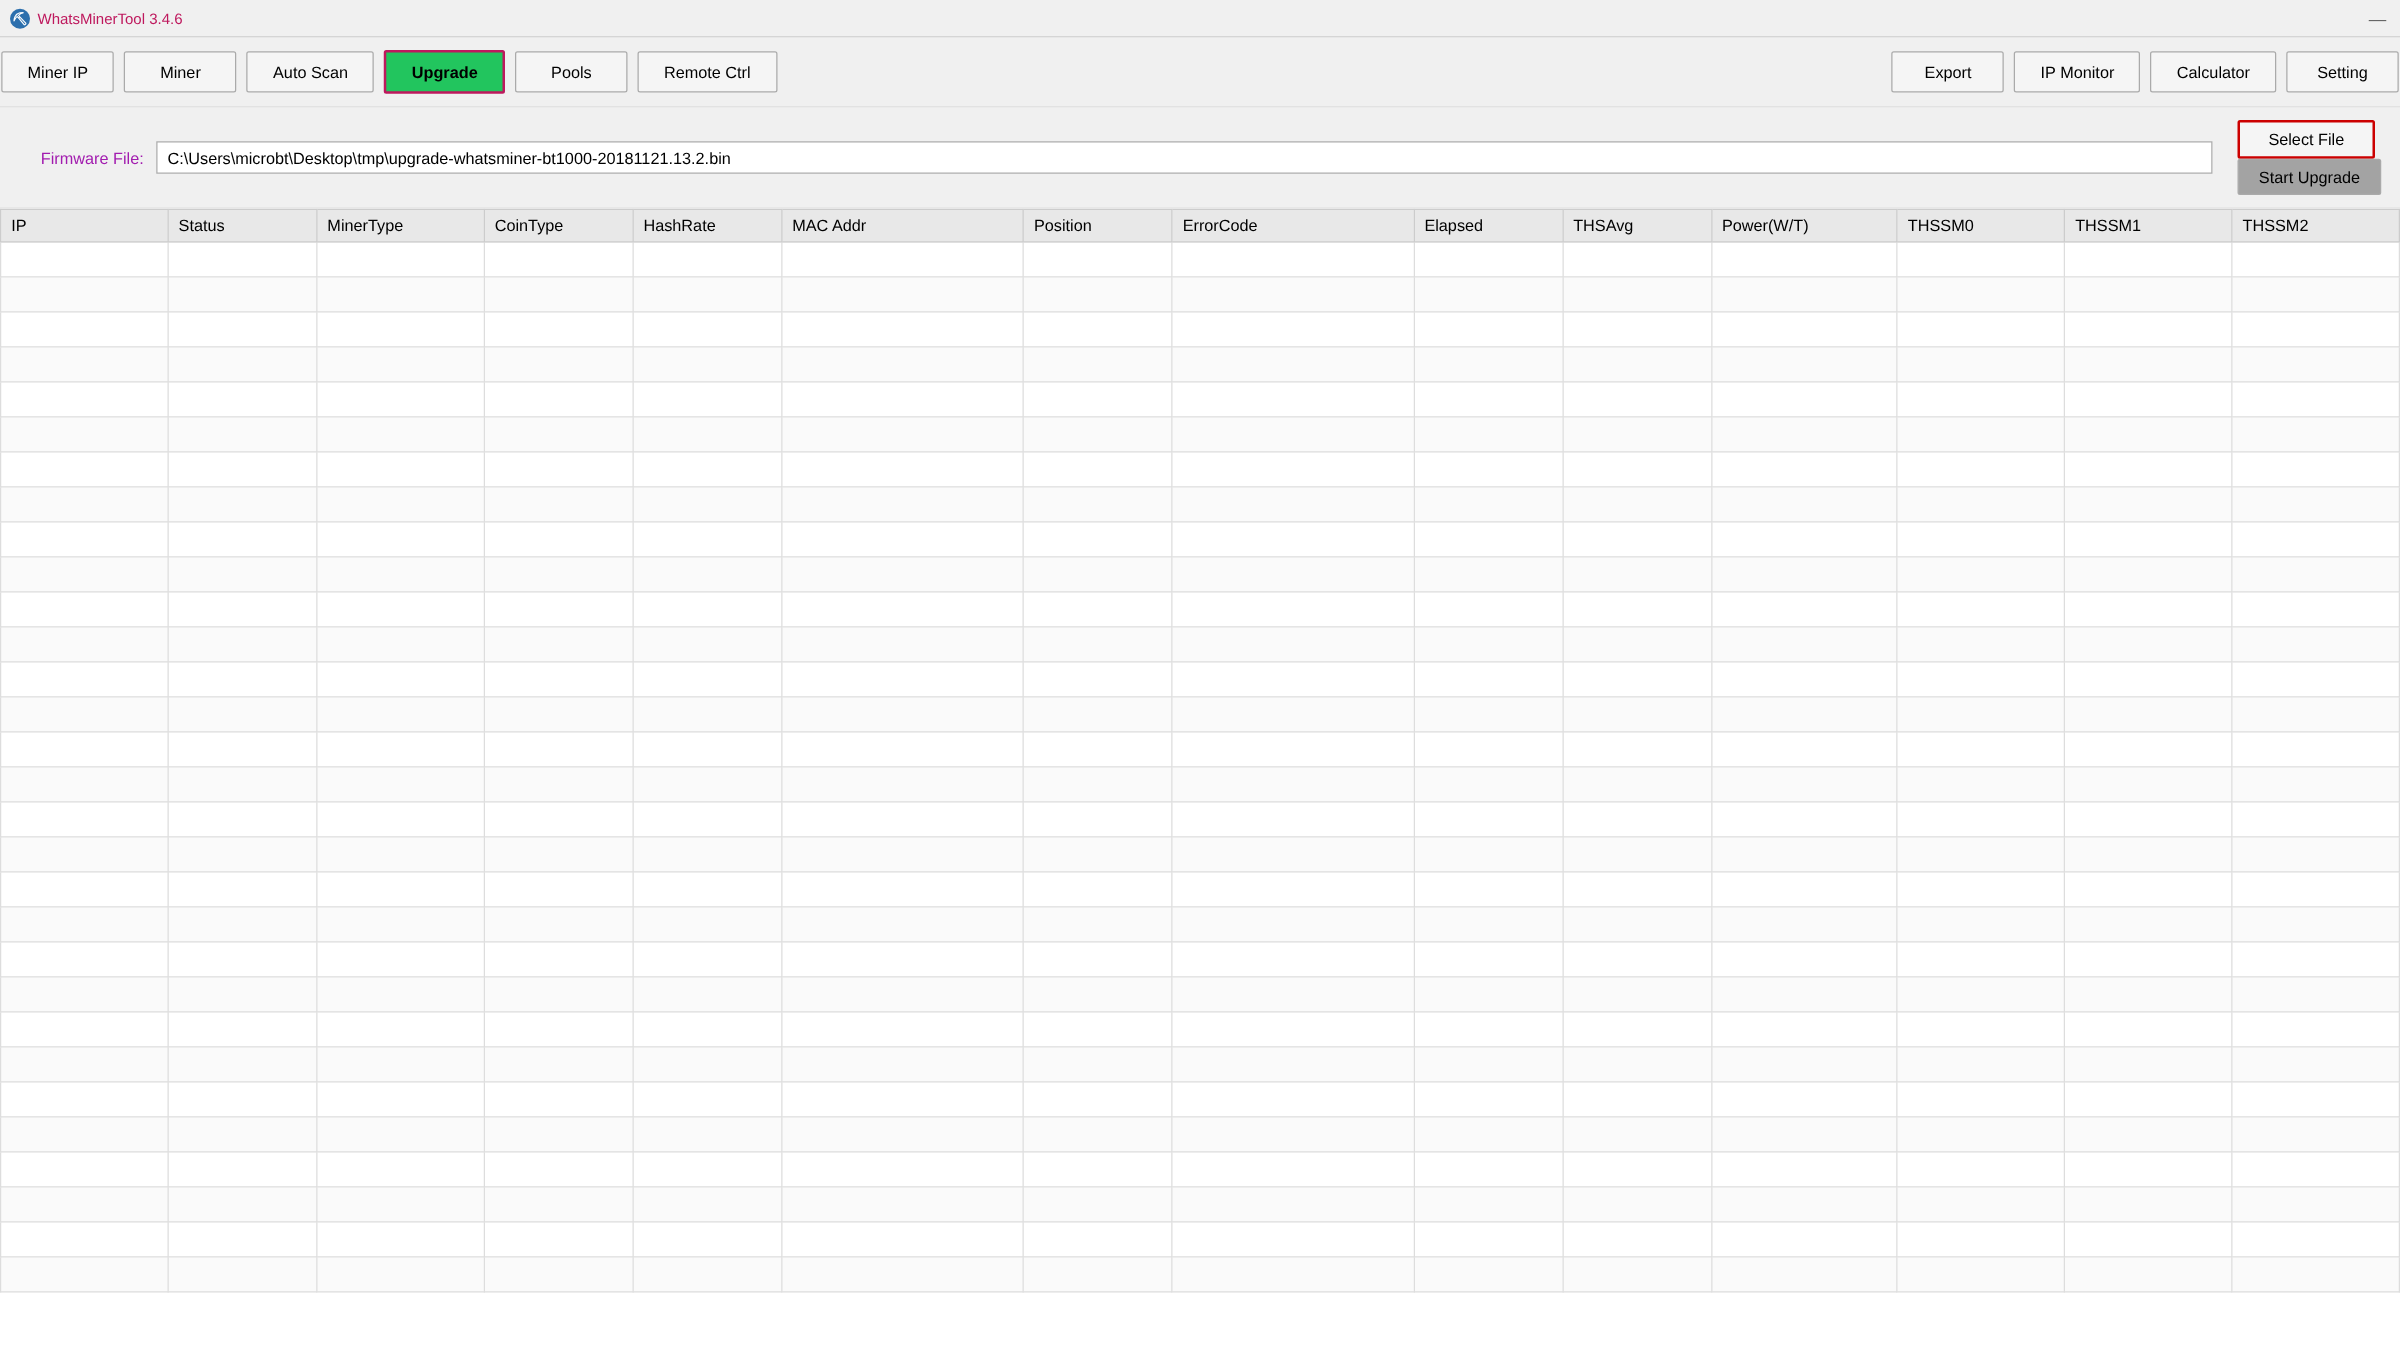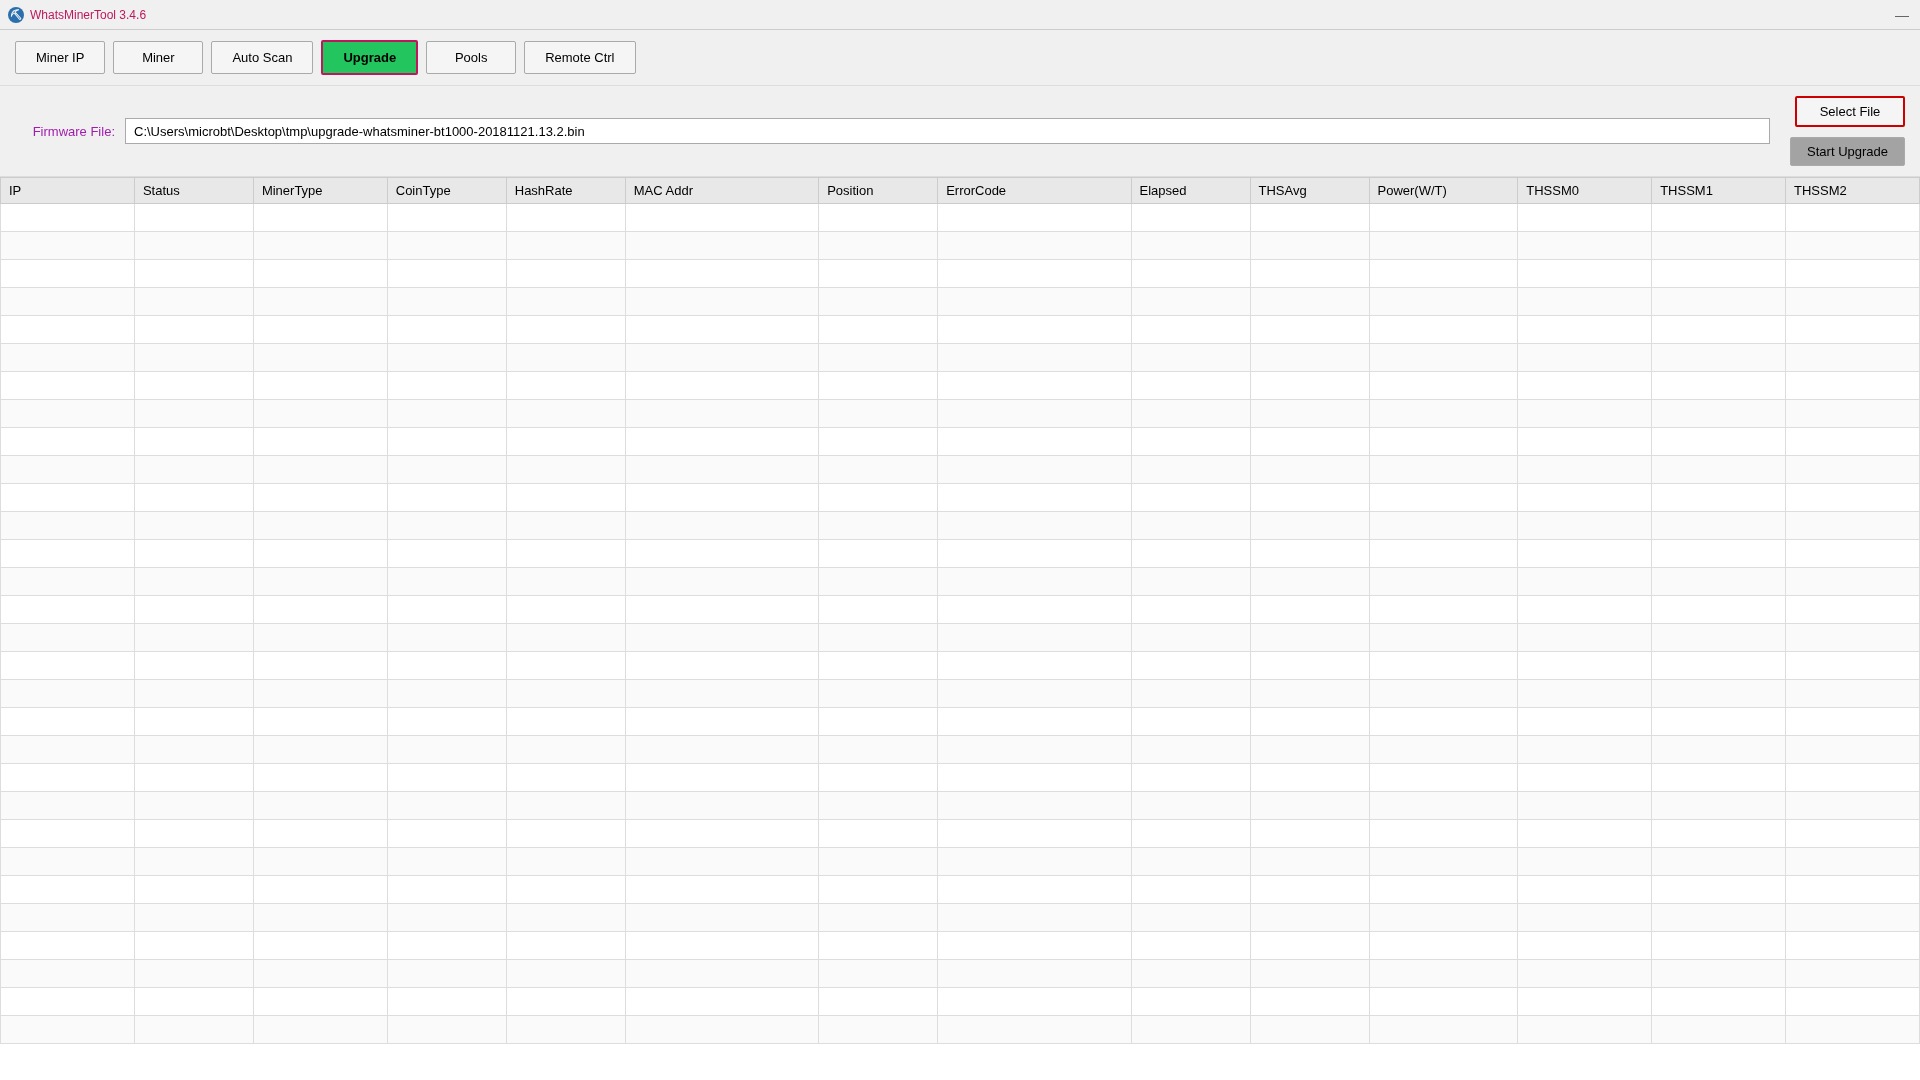--- a/index.html
+++ b/index.html
@@ -65,21 +65,21 @@
       display: flex;
       align-items: center;
       justify-content: center;
       font-size: 14px;
       color: #666;
     }
 
     .toolbar {
       display: flex;
       align-items: center;
-      padding: 10px 15px;
+      padding: 10px 1px;
       gap: 8px;
       background: #f0f0f0;
       border-bottom: 1px solid #ddd;
     }
 
     .toolbar-btn {
       padding: 8px 20px;
       border: 1px solid #aaa;
       background: #f5f5f5;
       cursor: pointer;
@@ -168,22 +168,22 @@
       cursor: pointer;
       font-size: 13px;
       min-width: 110px;
       text-align: center;
       border-radius: 2px;
     }
 
     .upgrade-right-panel {
       display: flex;
       flex-direction: column;
-      gap: 10px;
-      align-items: flex-end;
+      gap: 0;
+      align-items: flex-start;
       margin-left: 10px;
     }
 
     .table-container {
       flex: 1;
       overflow: auto;
       background: white;
     }
 
     .data-table {
@@ -236,20 +236,26 @@
   <div class="toolbar">
     <button class="toolbar-btn">Miner IP</button>
     <button class="toolbar-btn">Miner</button>
     <button class="toolbar-btn">Auto Scan</button>
     <button class="toolbar-btn active">Upgrade</button>
     <button class="toolbar-btn">Pools</button>
     <button class="toolbar-btn">Remote Ctrl</button>
 
     <div class="toolbar-spacer"></div>
 
+    <div class="toolbar-right">
+      <button class="toolbar-btn">Export</button>
+      <button class="toolbar-btn">IP Monitor</button>
+      <button class="toolbar-btn">Calculator</button>
+      <button class="toolbar-btn">Setting</button>
+    </div>
   </div>
 
   <div class="upgrade-section">
     <div class="upgrade-row">
       <label class="upgrade-label">Firmware File:</label>
       <input class="firmware-input" type="text" value="C:\Users\microbt\Desktop\tmp\upgrade-whatsminer-bt1000-20181121.13.2.bin" readonly="" style="">
       <div class="upgrade-right-panel">
         <button class="select-file-btn">Select File</button>
         <button class="start-upgrade-btn">Start Upgrade</button>
       </div>

